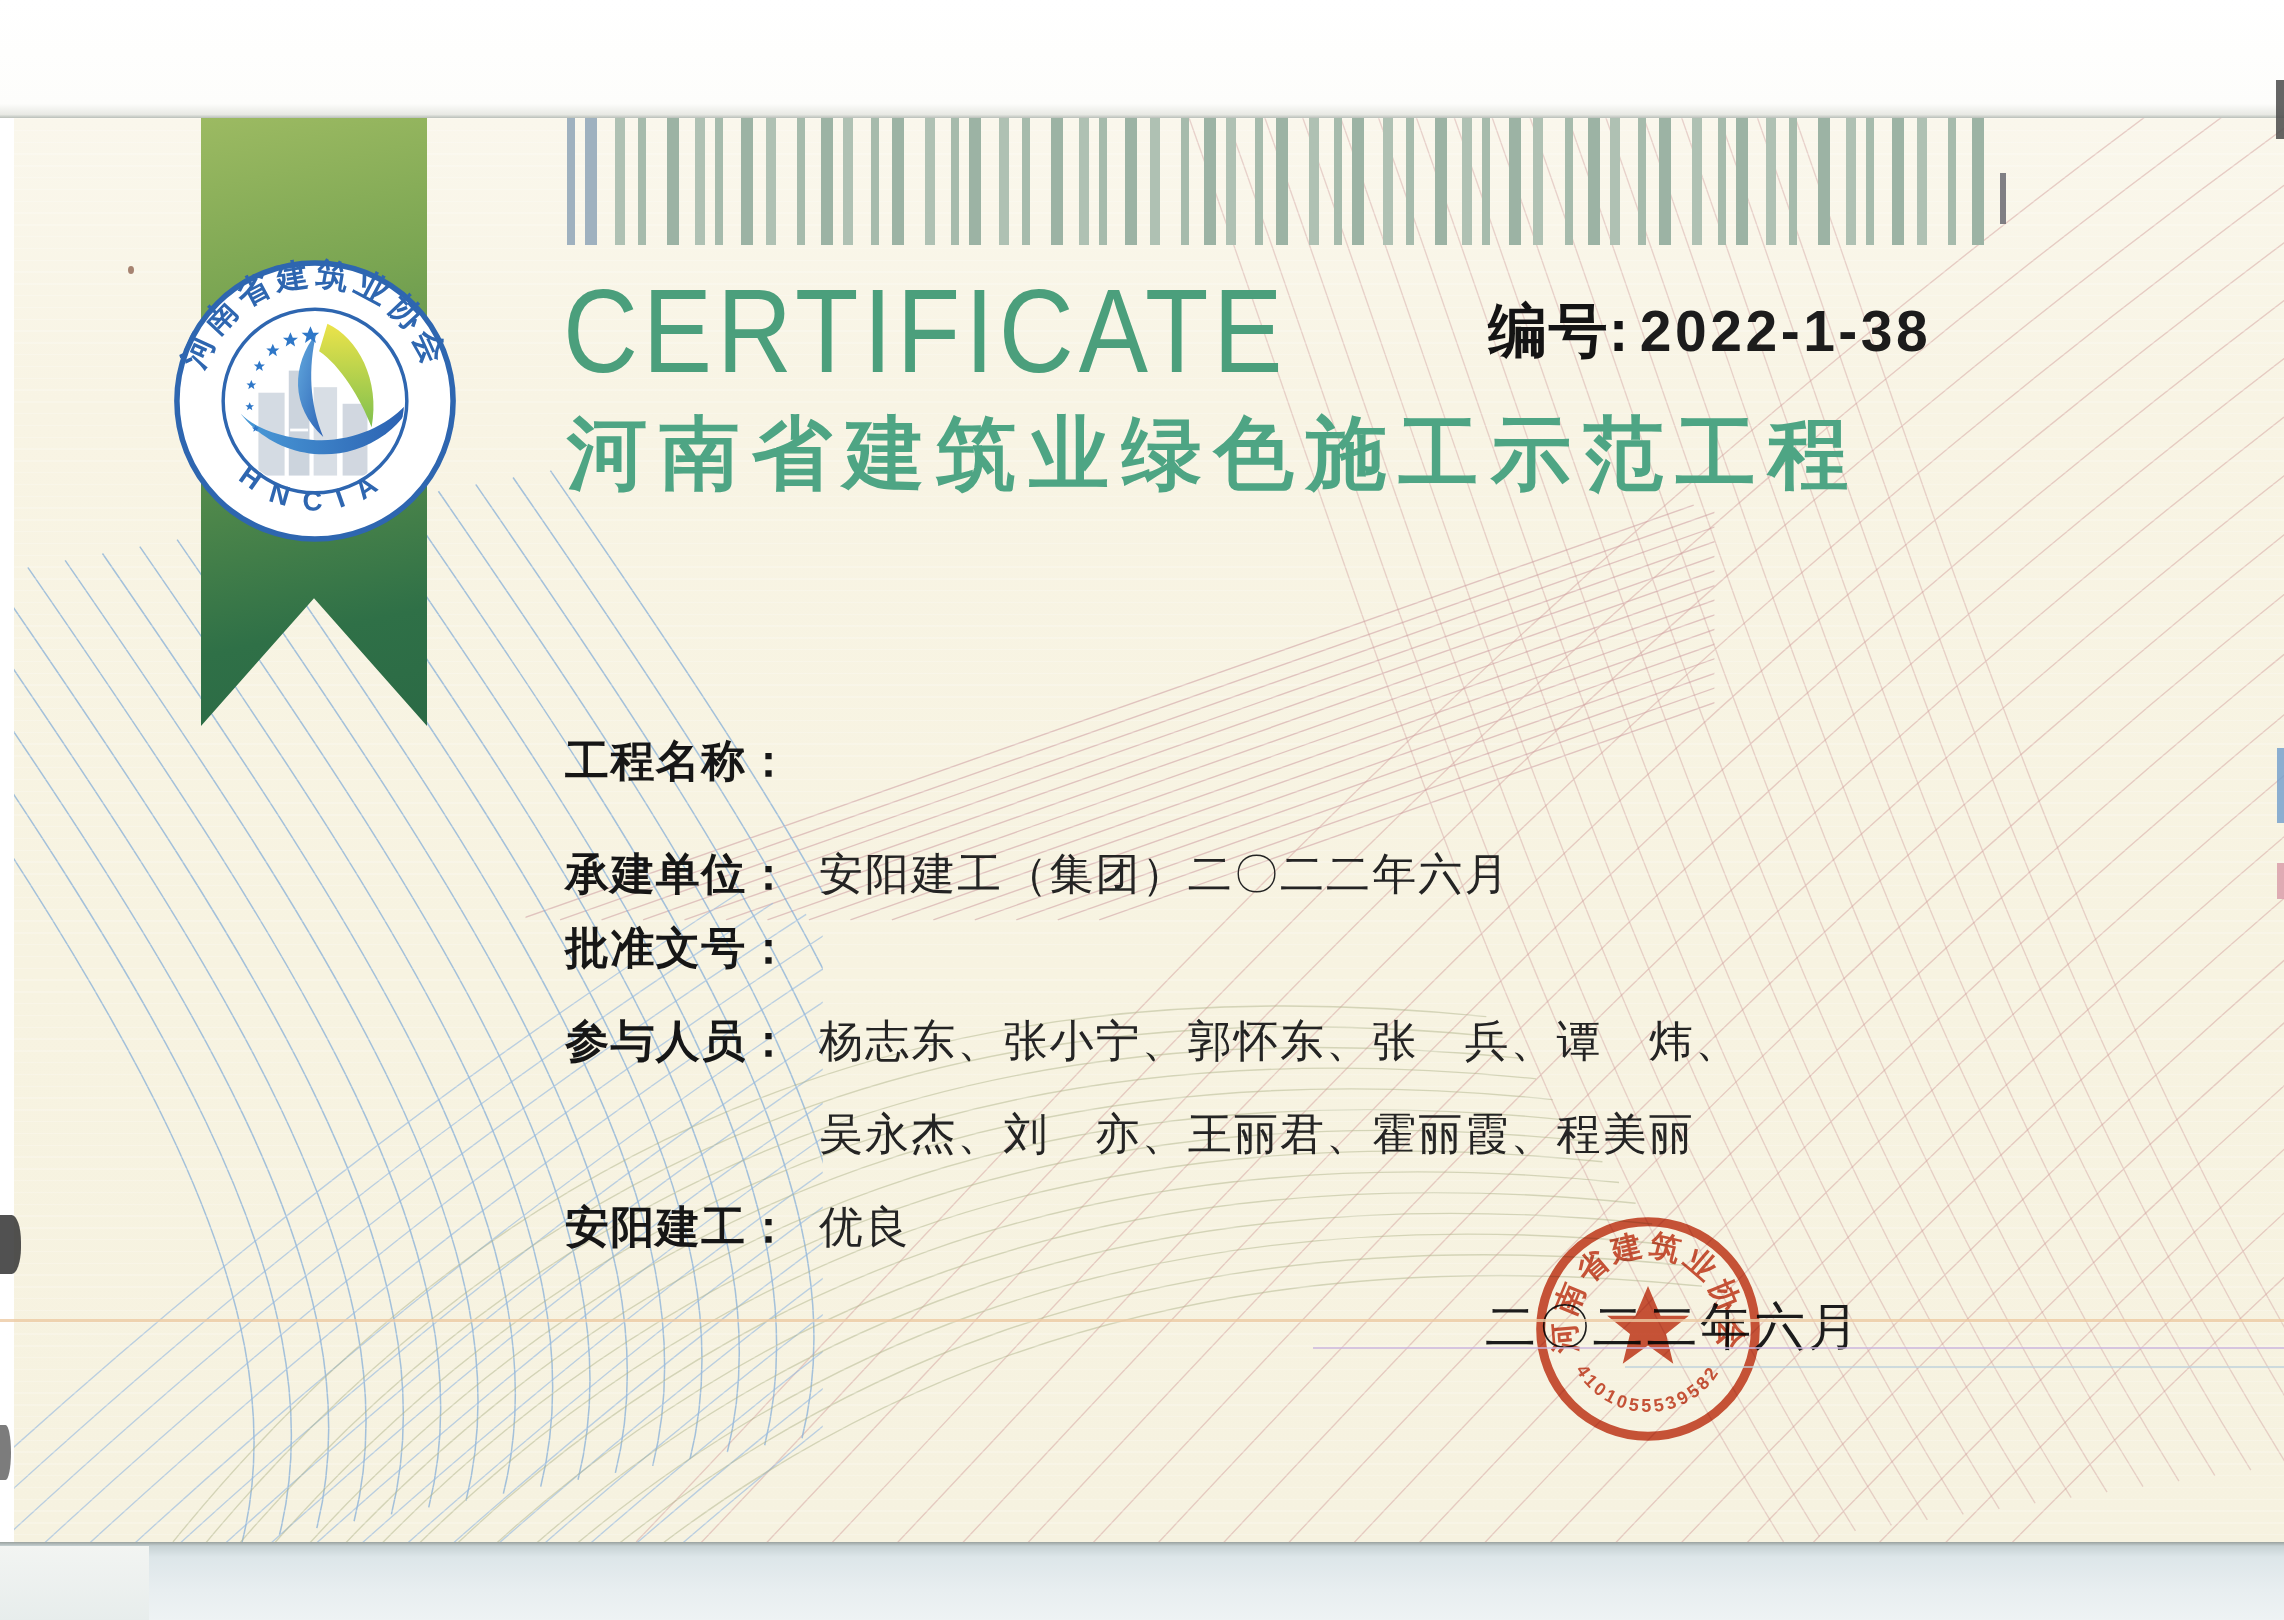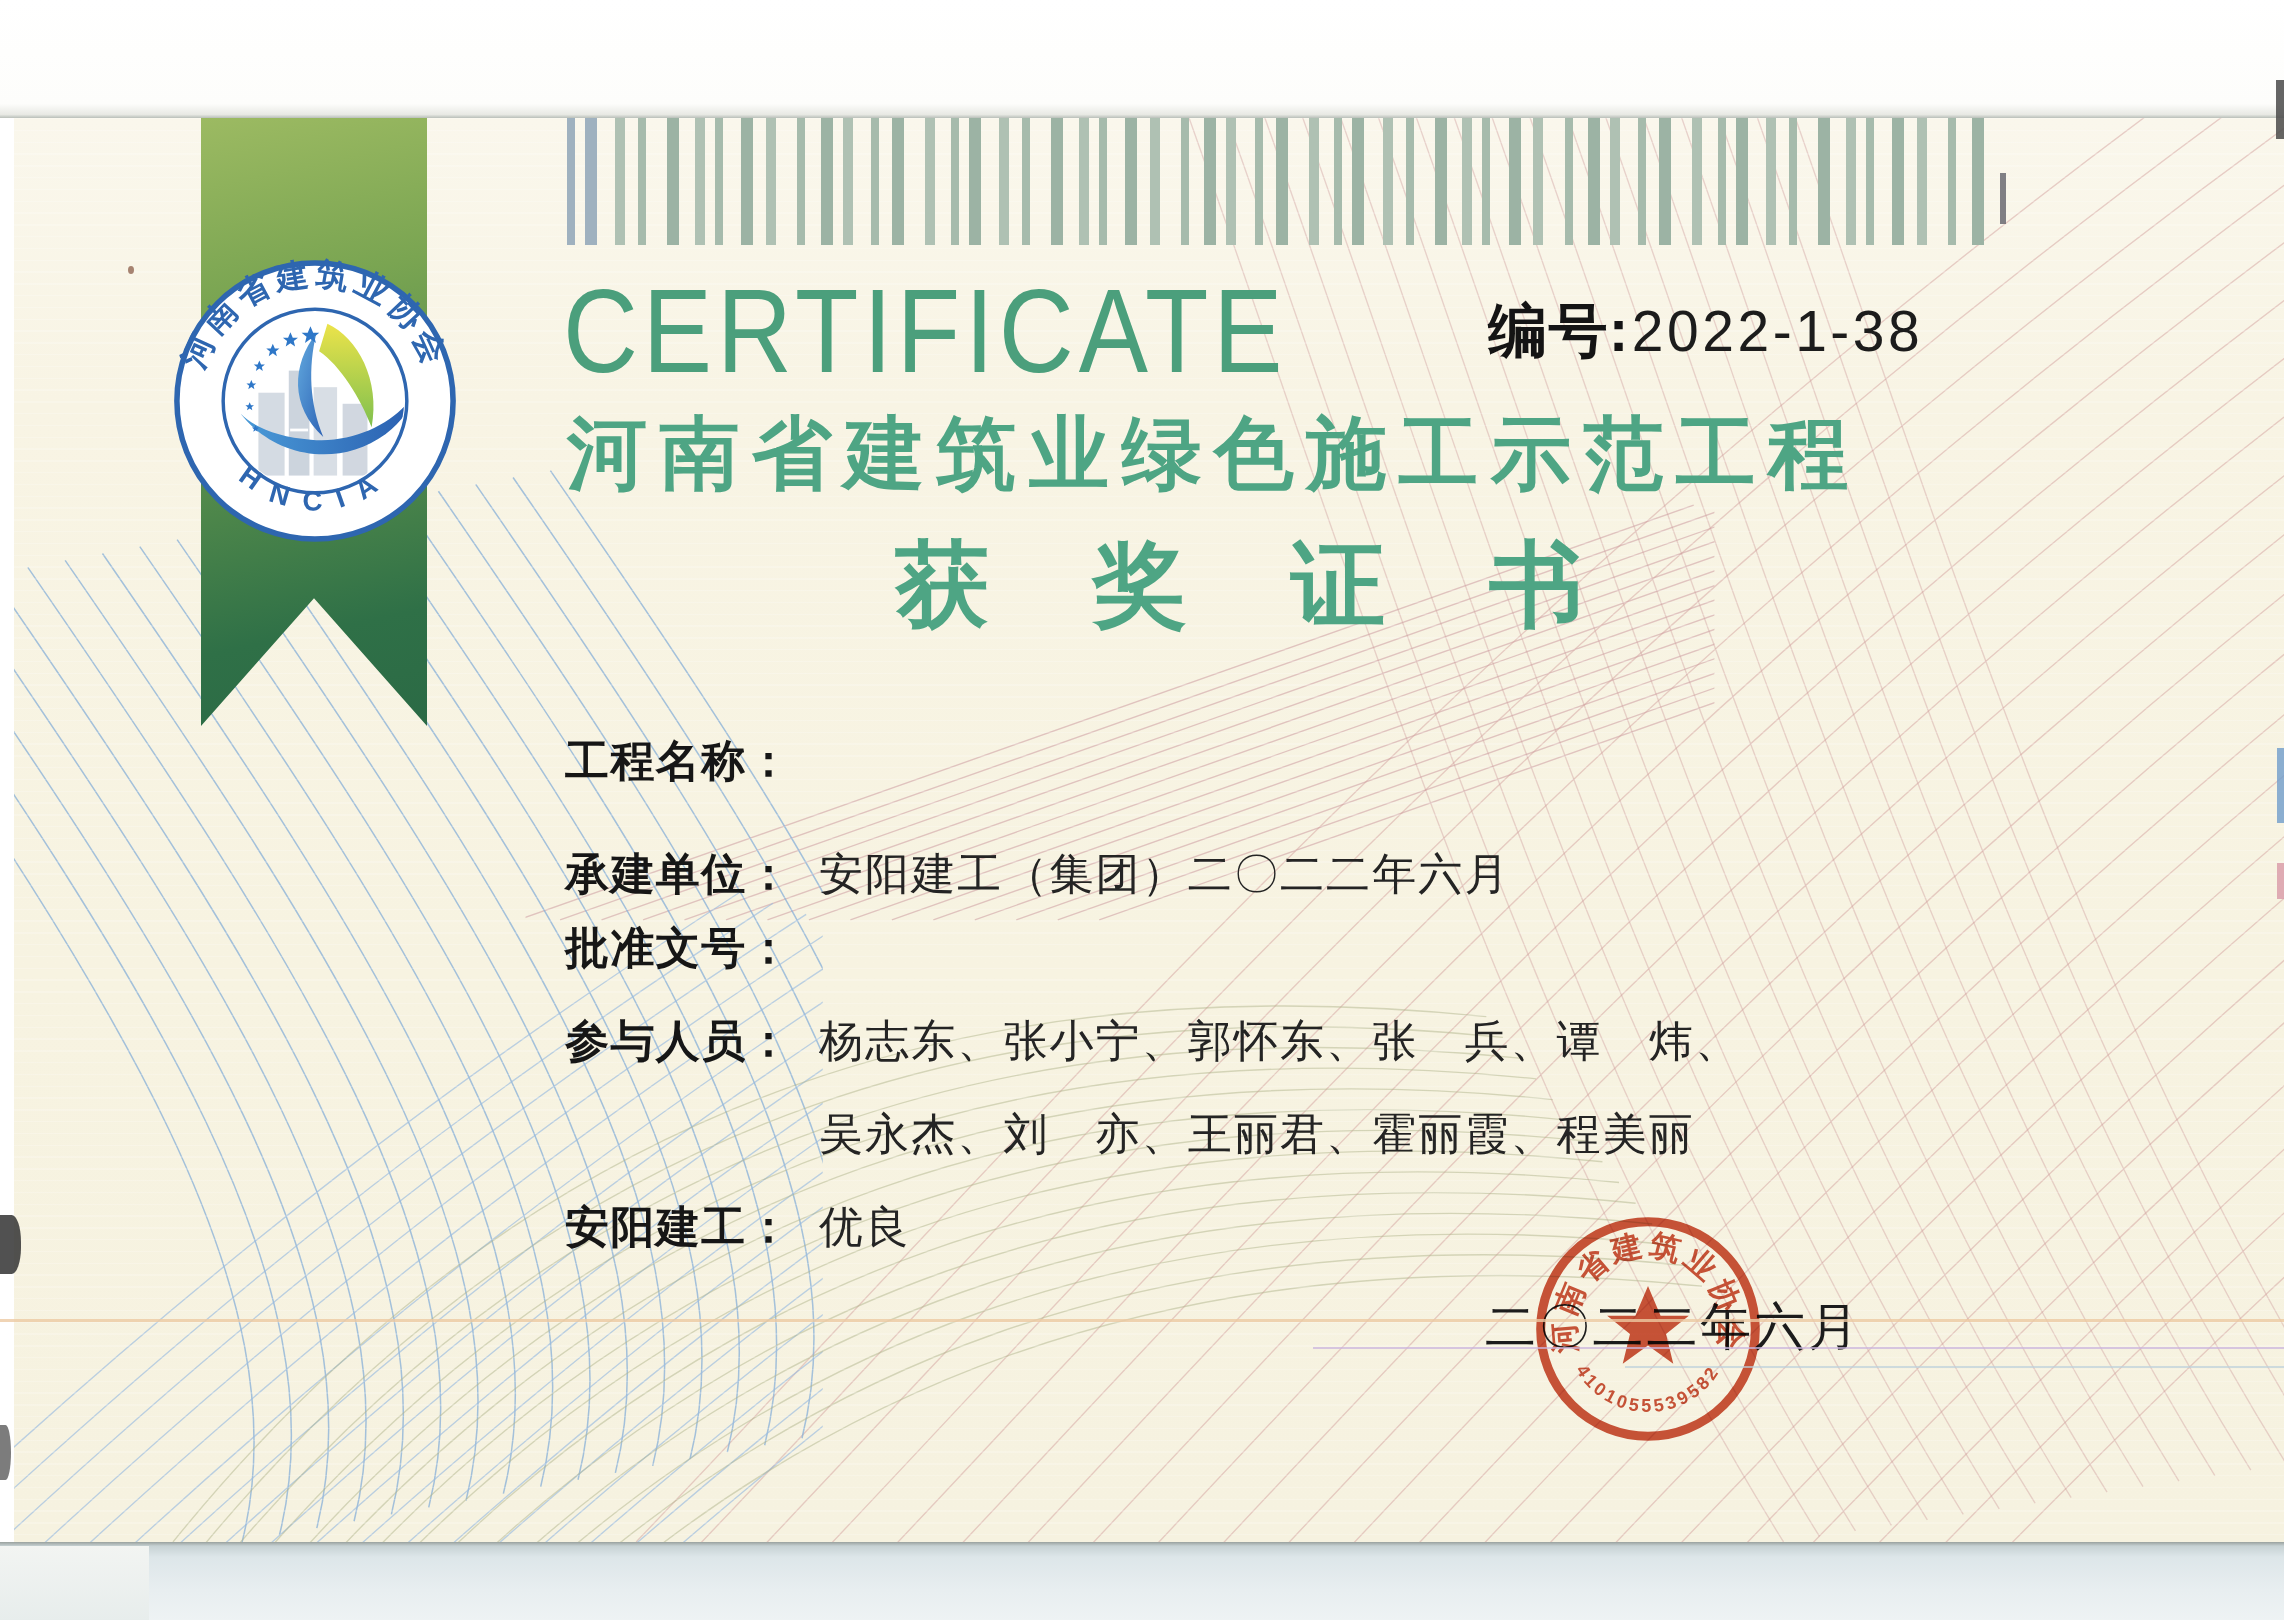--- a/index.html
+++ b/index.html
@@ -46,21 +46,21 @@
   .badge{position:absolute;left:156px;top:138px;width:290px;height:290px;z-index:4;}
   .title-en{
     position:absolute;left:549px;top:149px;z-index:5;
     font-size:118px;line-height:1.1;letter-spacing:5.5px;color:#4b9f7c;
     transform:scaleX(.88);transform-origin:left top;white-space:nowrap;font-weight:400;
   }
   .number-row{
     position:absolute;left:1474px;top:174px;z-index:5;white-space:nowrap;
   }
   .num-label{font-size:59px;font-weight:700;color:#141414;letter-spacing:1.4px;}
-  .num-value{font-size:57px;font-weight:400;color:#1c1c1c;letter-spacing:3.5px;margin-left:2px;}
+  .num-value{font-size:57px;font-weight:700;color:#1c1c1c;letter-spacing:3.5px;margin-left:10px;}
   .title-cn{
     position:absolute;left:553px;top:283px;z-index:5;
     font-size:80px;font-weight:700;letter-spacing:12.4px;color:#4ea584;white-space:nowrap;text-align:right;
   }
   .award-title{
     position:absolute;left:881px;top:404px;z-index:5;
     font-size:94px;font-weight:700;letter-spacing:104px;color:#4ea584;white-space:nowrap;
   }
   .frow-label{
     position:absolute;left:551px;z-index:5;
@@ -343,21 +343,20 @@
   </svg>
 
   <div class="title-en">CERTIFICATE</div>
 
   <div class="number-row">
     <span class="num-label">编号:</span><span class="num-value">2022-1-38</span>
   </div>
 
   <div class="title-cn">河南省建筑业绿色施工示范工程</div>
 
-  <div class="award-title">获奖证书</div>
 
   <span class="frow-label r1">工程名称：</span>
 
   <span class="frow-label r2">承建单位：</span>
   <span class="frow-value r2">安阳建工（集团）二〇二二年六月</span>
 
   <span class="frow-label r3">批准文号：</span>
 
   <span class="frow-label r4">参与人员：</span>
   <span class="frow-value r4b">吴永杰、刘　亦、王丽君、霍丽霞、程美丽</span>

